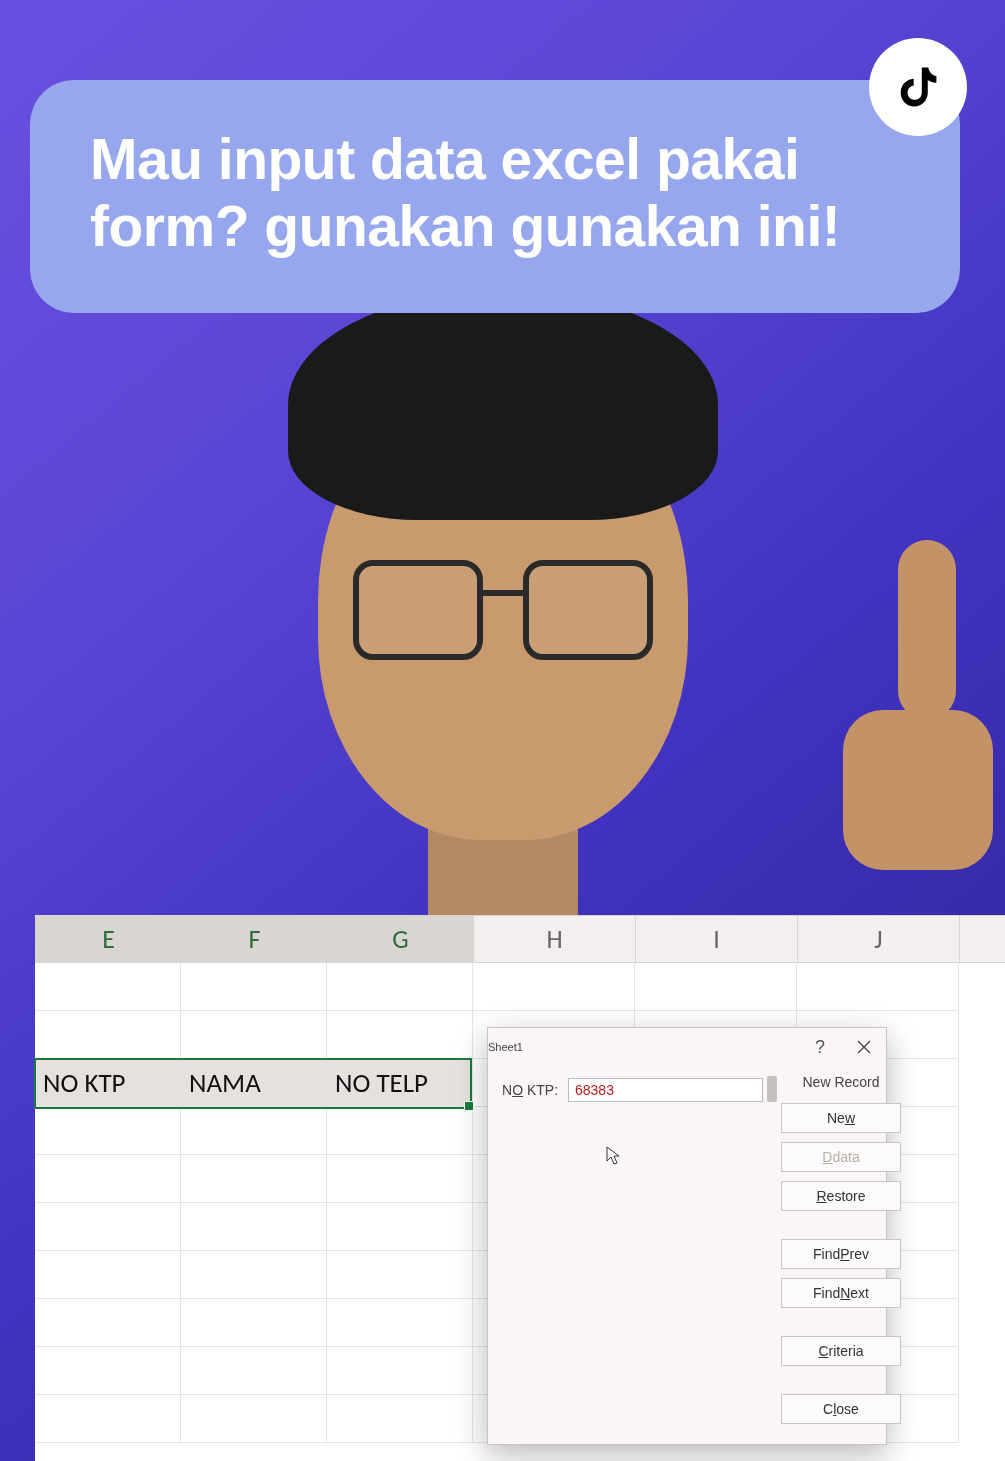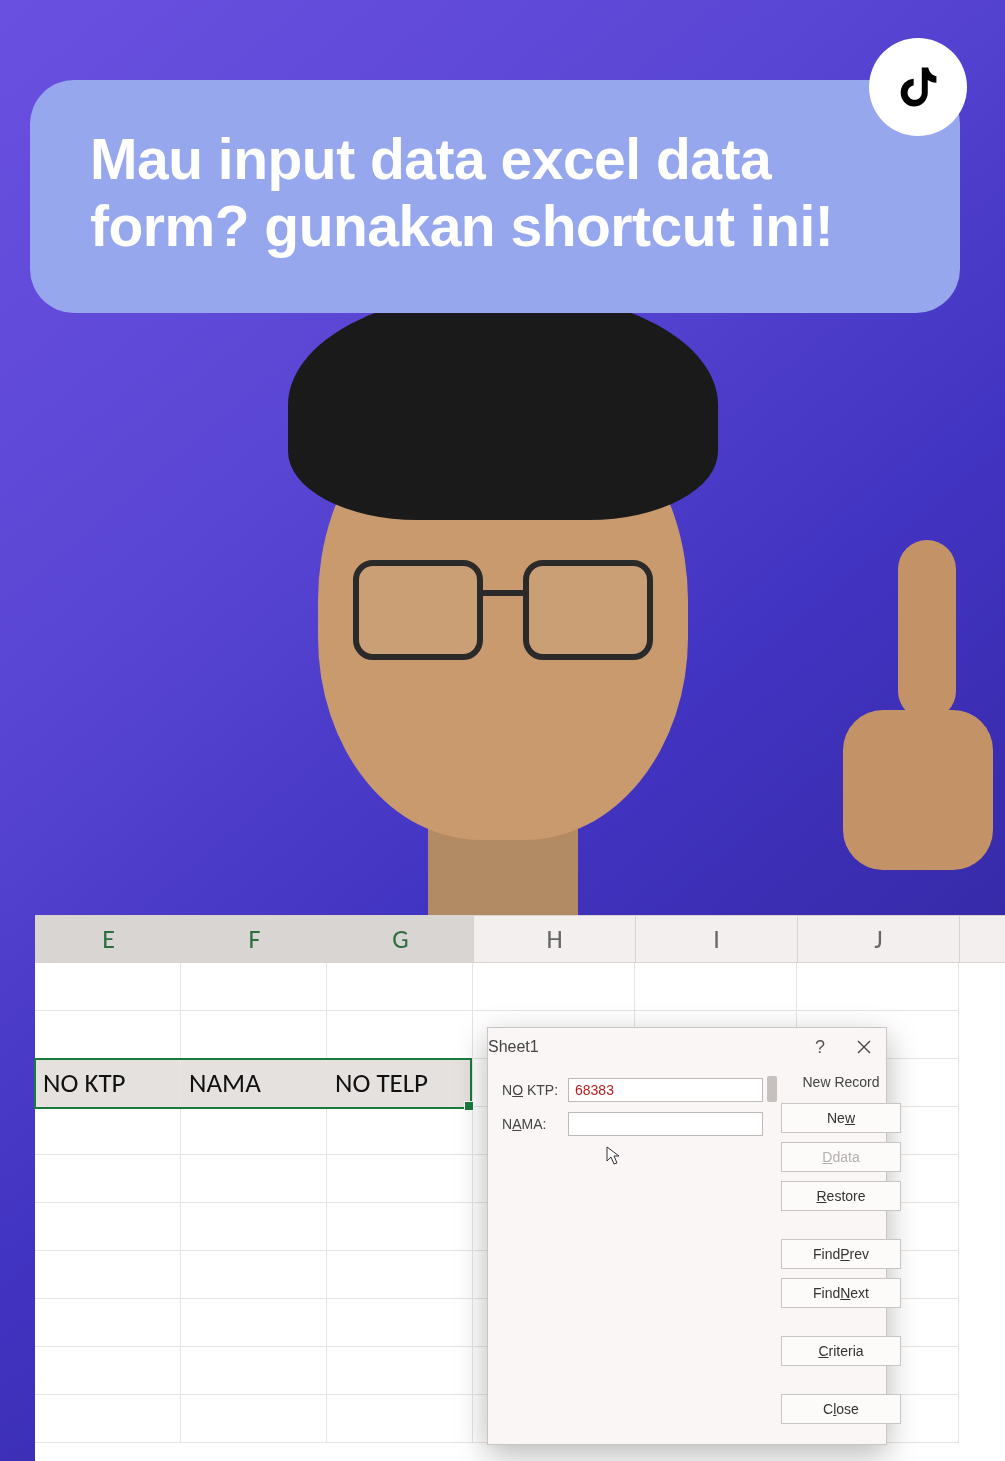--- a/index.html
+++ b/index.html
@@ -231,21 +231,21 @@
     height: 418px;
     background: #f9f6f5;
     border: 1px solid #c9c5c3;
     box-shadow: 0 10px 30px rgba(0,0,0,0.28);
     font-family: "Segoe UI", Arial, sans-serif;
   }
   .dlg-title {
     height: 38px;
     display: flex;
     align-items: center;
-    font-size: 16px;
+    font-size: 11px;
     color: #444;
   }
   .dlg-help {
     position: absolute;
     top: 0;
     right: 44px;
     width: 44px;
     height: 38px;
     display: flex;
     align-items: center;
@@ -360,21 +360,21 @@
     <div class="lens r"></div>
     <div class="bridge"></div>
   </div>
   <div class="hand">
     <div class="palm"></div>
     <div class="finger"></div>
   </div>
 </div>
 
 <div class="caption">
-  <span>Mau input data excel data form? gunakan shortcut ini!</span>
+  <span>Mau input data excel pakai form? gunakan gunakan ini!</span>
 </div>
 
 <div class="tiktok-badge">
   <svg viewBox="0 0 48 48">
     <path fill="#000" d="M33.5 6c.6 3.8 3.2 7.3 7.5 8v6c-3 .1-5.8-.8-8-2.4v11.6c0 7-5.6 12.8-12.8 12.8C13.8 42 8 36.4 8 29.2c0-6.8 5.2-12.4 12-12.8v6.2c-3 .4-5.6 3-5.6 6.6 0 3.6 3 6.6 6.6 6.6 3.6 0 6.5-3 6.5-6.6V6h6z"></path>
   </svg>
 </div>
 
 <div class="spreadsheet">
 
@@ -484,24 +484,20 @@
             <path stroke="#444" stroke-width="1.4" d="M1 1 L13 13 M13 1 L1 13"></path>
           </svg>
       </div>
 
       <div class="dlg-body">
         <div class="dlg-fields">
           <div class="field-row">
             <div class="field-label"><span>N</span><u>O</u><span> KTP:</span></div>
             <input class="field-input" value="68383" style="">
           </div>
-          <div class="field-row">
-            <div class="field-label"><span>N</span><u>A</u><span>MA:</span></div>
-            <input class="field-input" value="" style="">
-          </div>
 
           <svg class="cursor-icon" viewBox="0 0 16 20">
             <path fill="#fff" stroke="#333" stroke-width="1" d="M1 1 L1 15 L5 11 L8 18 L11 17 L8 10 L13 10 Z"></path>
           </svg>
         </div>
 
         <div class="dlg-scroll">
           <div class="thumb"></div>
         </div>
 

